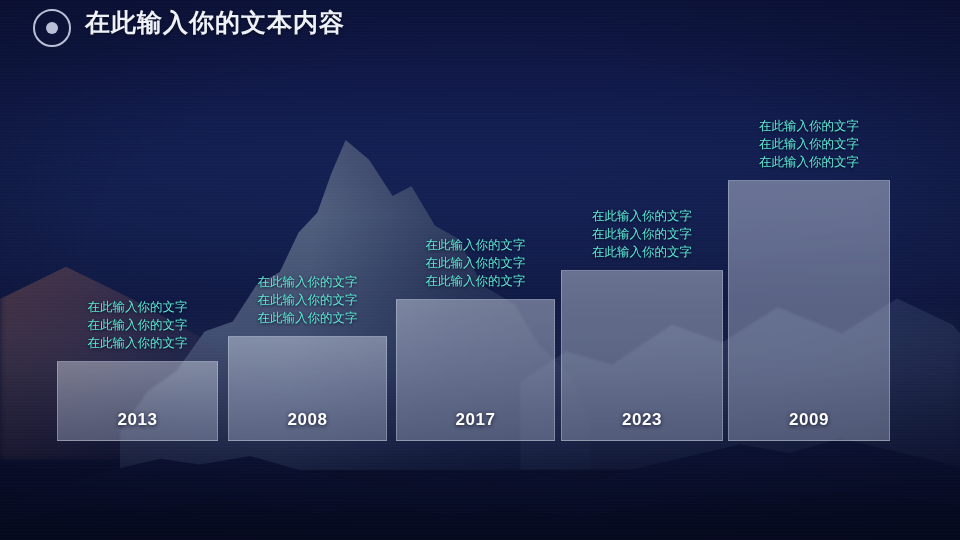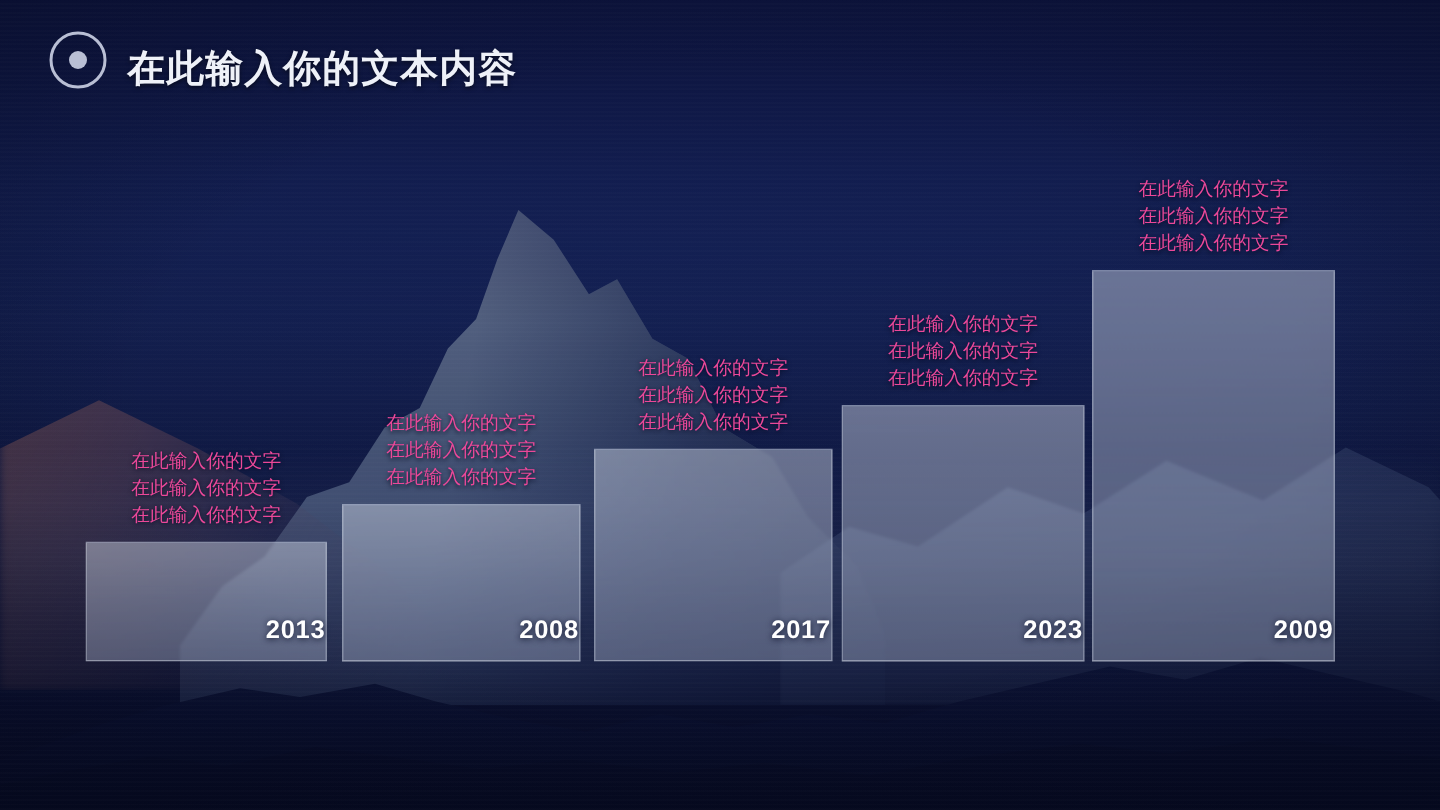--- a/index.html
+++ b/index.html
@@ -90,21 +90,21 @@
   }
   #vignette{
     background:radial-gradient(ellipse 95% 90% at 50% 48%, rgba(0,0,0,0) 42%, rgba(4,7,26,.42) 82%, rgba(3,5,20,.72) 100%);
   }
   
   #scan{
     background-image:repeating-linear-gradient(0deg, rgba(255,255,255,.012) 0px, rgba(255,255,255,.012) 1px, rgba(0,0,0,0) 1px, rgba(0,0,0,0) 3px);
   }
 
   
-  #header{position:absolute;left:33px;top:21px;display:flex;align-items:flex-end;}
+  #header{position:absolute;left:33px;top:9px;display:flex;align-items:flex-start;}
   #title-icon{
     width:34px;height:34px;border-radius:50%;
     border:2.5px solid #b9bfd4;
     display:flex;align-items:center;justify-content:center;
     flex:0 0 auto;
   }
   #title-icon i{display:block;width:12px;height:12px;border-radius:50%;background:#b9bfd4;}
   #title-block{margin-left:14px;}
   #title-main{
     color:#eef1f8;font-size:25px;font-weight:bold;letter-spacing:1px;
@@ -116,35 +116,35 @@
     letter-spacing:.35px;white-space:nowrap;
     text-shadow:0 1px 2px rgba(0,0,0,.5);
   }
 
   
   #chart{position:absolute;left:0;top:0;width:960px;height:540px;}
   .bar-group{position:absolute;bottom:99px;}
   .bar-caption{
     position:absolute;bottom:100%;left:50%;transform:translateX(-50%);
     margin-bottom:9px;
-    color:#ec4899;font-size:12.5px;line-height:1.45;white-space:nowrap;
+    color:#5eead4;font-size:12.5px;line-height:1.45;white-space:nowrap;
     text-align:center;
     text-shadow:0 1px 3px rgba(4,8,28,.85);
   }
   .bar-caption div{display:block;}
   .bar-rect{
     position:relative;width:100%;height:100%;
     background:linear-gradient(180deg, rgba(226,232,244,.42) 0%, rgba(208,217,236,.38) 50%, rgba(196,206,230,.34) 100%);
     border:1px solid rgba(232,237,248,.30);
     box-sizing:border-box;
     backdrop-filter:blur(1px);
   }
   .bar-year{
     position:absolute;left:0;right:0;bottom:10px;
-    text-align:right;color:#ffffff;font-size:17px;font-weight:bold;
+    text-align:center;color:#ffffff;font-size:17px;font-weight:bold;
     letter-spacing:.5px;
     text-shadow:0 1px 4px rgba(6,10,34,.85);
   }
 </style>
 </head>
 <body>
 
 <div id="slide">
 
   <div class="bg-layer" id="sky"></div>

